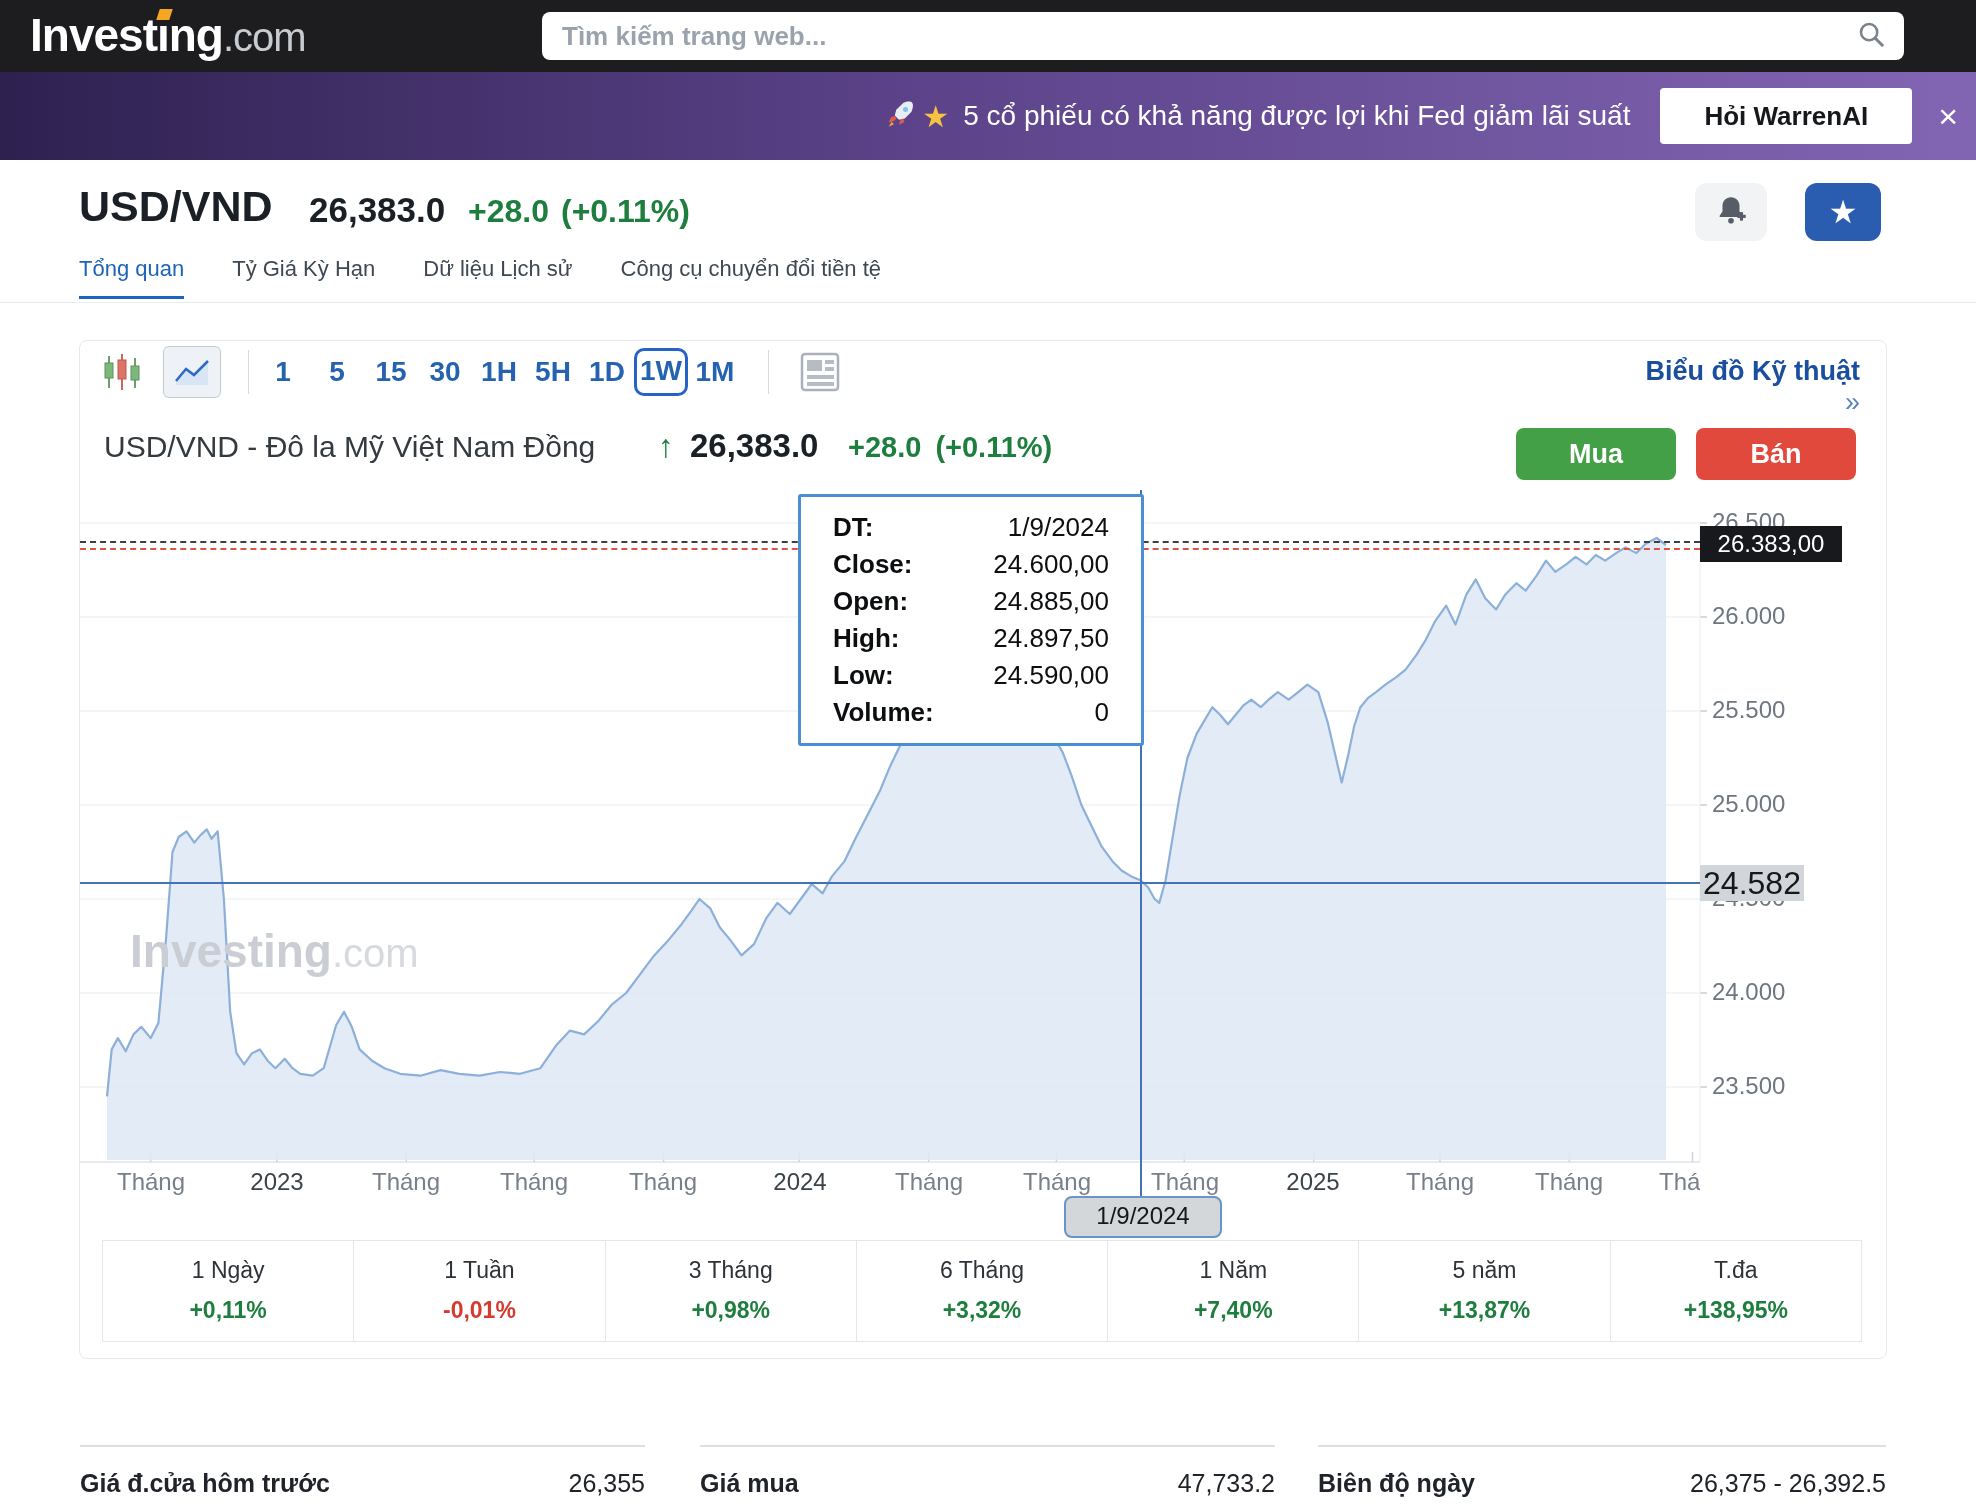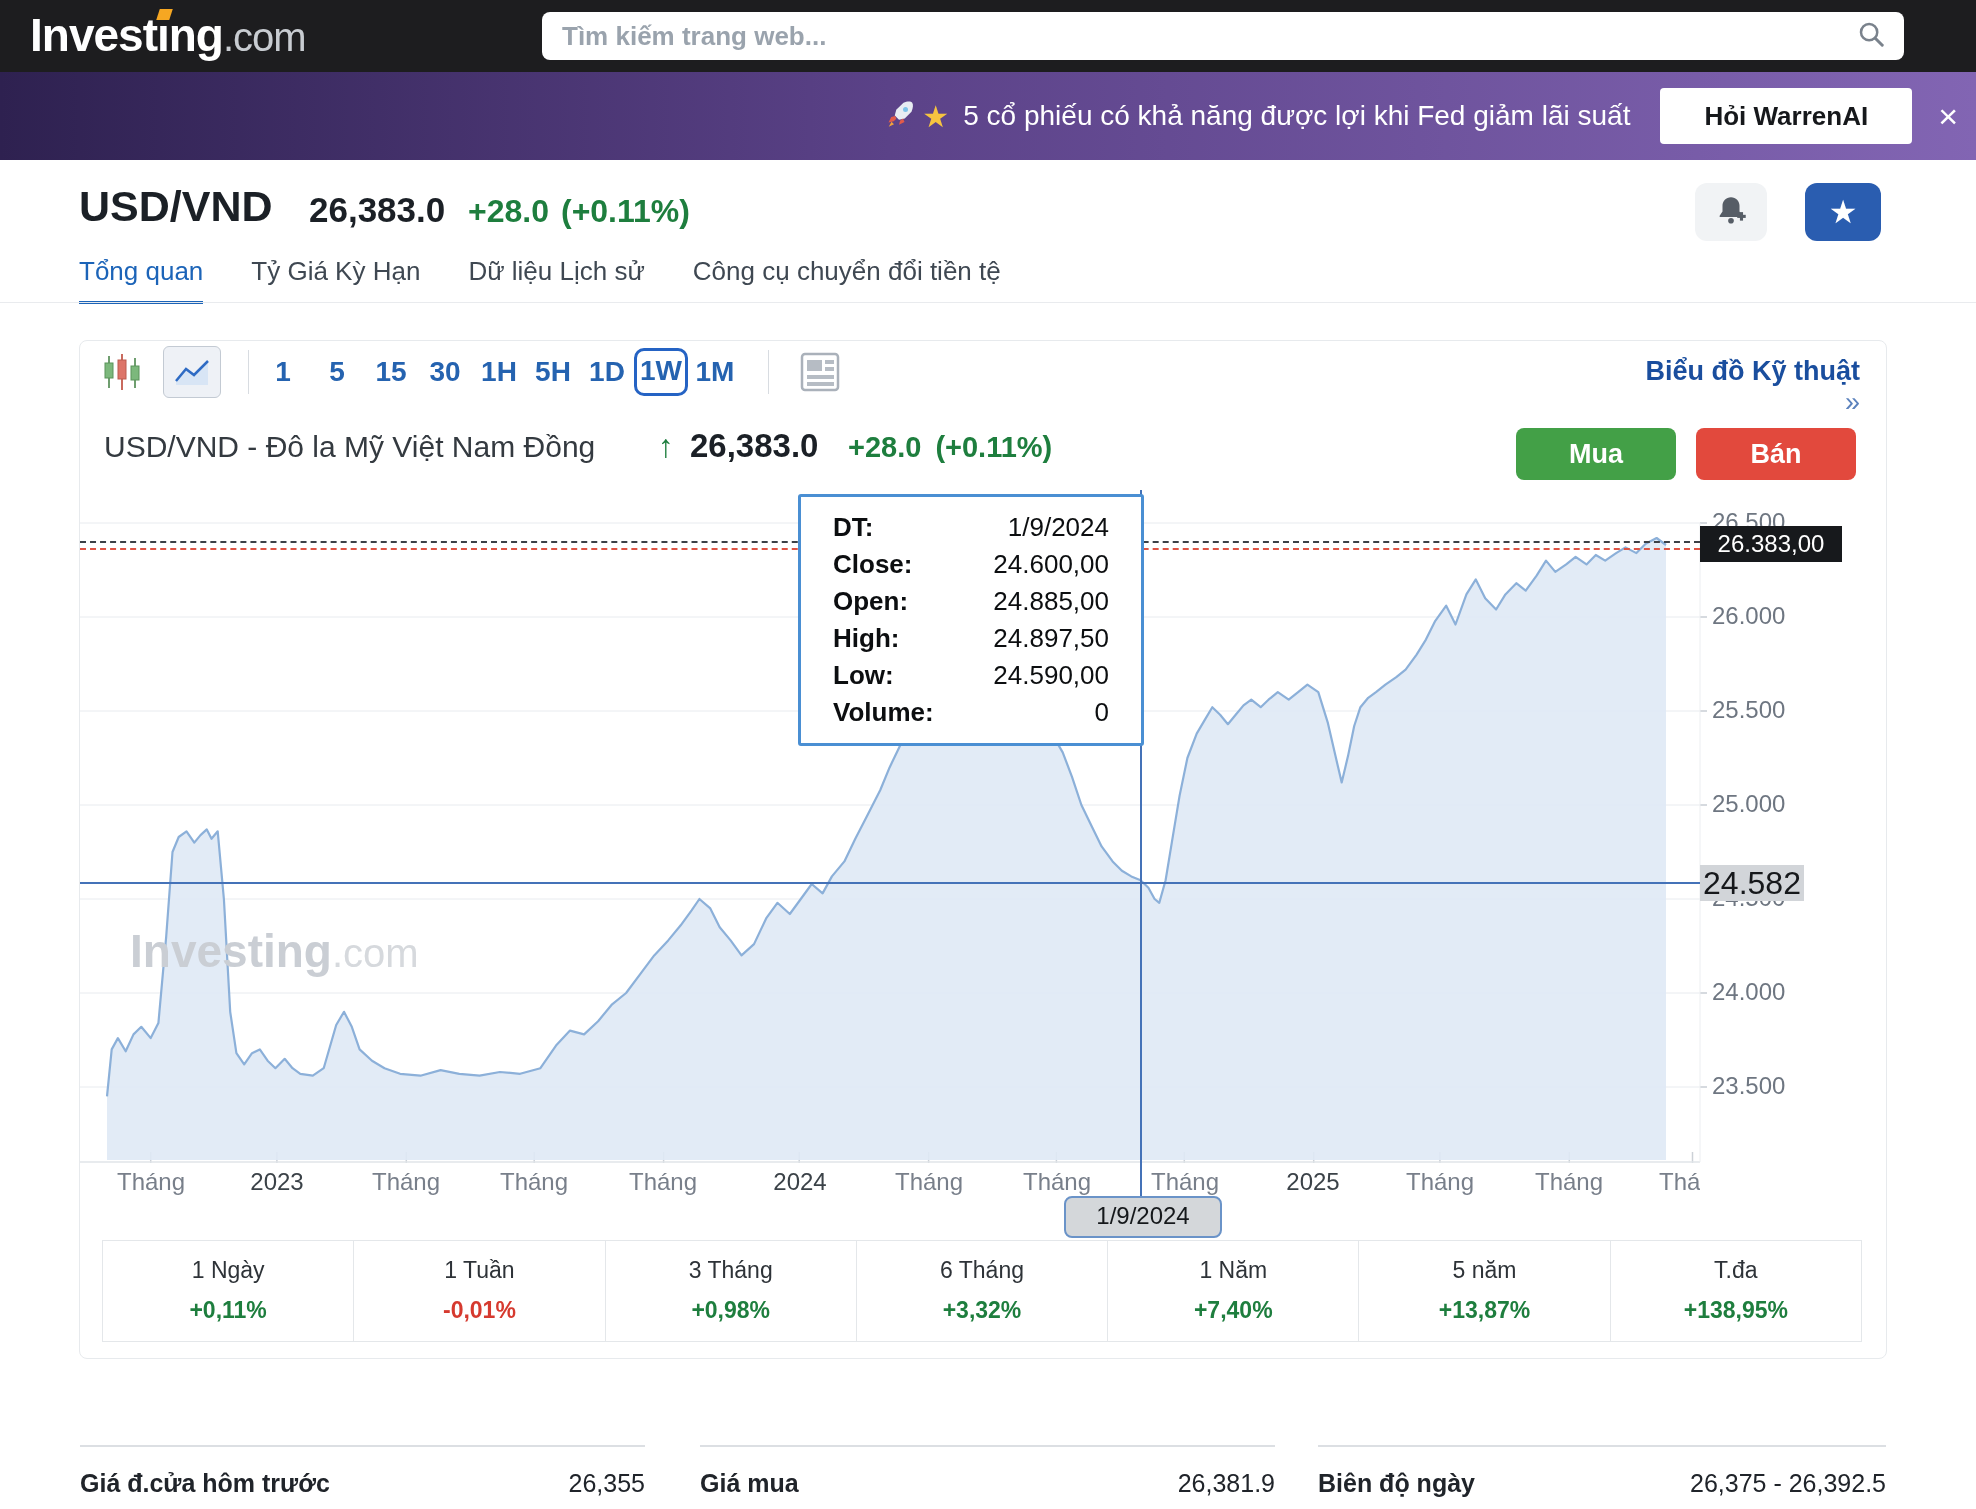--- a/index.html
+++ b/index.html
@@ -26,21 +26,21 @@
                font-size:26px;font-weight:700;color:#16181b;font-family:inherit;}
   .banner .close{margin-left:26px;margin-right:4px;color:#fff;font-size:34px;line-height:34px;}
   
   .sym{left:79px;top:182px;font-size:43px;font-weight:700;color:#1b2026;}
   .price-main{left:309px;top:190px;font-size:35px;font-weight:700;color:#1b2026;}
   .chg-main{left:468px;top:193px;font-size:32px;font-weight:600;color:#1e7e3e;display:flex;gap:12px;}
   .icon-btn{border-radius:12px;display:flex;align-items:center;justify-content:center;}
   .bell-btn{left:1695px;top:183px;width:72px;height:58px;background:#f1f3f5;}
   .star-btn{left:1805px;top:183px;width:76px;height:58px;background:#2a5db0;color:#fff;font-size:32px;}
   
-  .tabs{left:79px;top:256px;display:flex;gap:48px;font-size:26px;}
+  .tabs{left:79px;top:256px;display:flex;gap:48px;font-size:22px;}
   .tab{padding-bottom:14px;color:#3f4852;}
   .tab.active{color:#1c64b8;border-bottom:3px solid #1c64b8;}
   .tabline{left:0;top:302px;width:1976px;height:1px;background:#e9ebee;}
   
   .card{left:79px;top:340px;width:1806px;height:1017px;border:1px solid #e7eaed;border-radius:8px;}
   .vdiv{width:1px;height:44px;background:#d8dce1;}
   .tool-ic-btn{left:163px;top:346px;width:56px;height:50px;border:1px solid #c3cad3;background:#eef1f6;border-radius:6px;
                display:flex;align-items:center;justify-content:center;}
   .tf-row{left:256px;top:348px;display:flex;}
   .tf{width:54px;height:48px;line-height:48px;text-align:center;font-size:28px;font-weight:700;color:#2563b0;}
@@ -328,20 +328,20 @@
         <div class="pval">+138,95%</div>
       </div>
   </div>
 
   <div class="abs stat" style="left:80px;width:565px;">
     <span class="sl">Giá đ.cửa hôm trước</span>
       <span class="sv">26,355</span>
   </div>
   <div class="abs stat" style="left:700px;width:575px;">
     <span class="sl">Giá mua</span>
-      <span class="sv">26,381.9</span>
+      <span class="sv">47,733.2</span>
   </div>
   <div class="abs stat" style="left:1318px;width:568px;">
     <span class="sl">Biên độ ngày</span>
       <span class="sv">26,375 - 26,392.5</span>
   </div>
 
 </div>
 
 </body></html>

